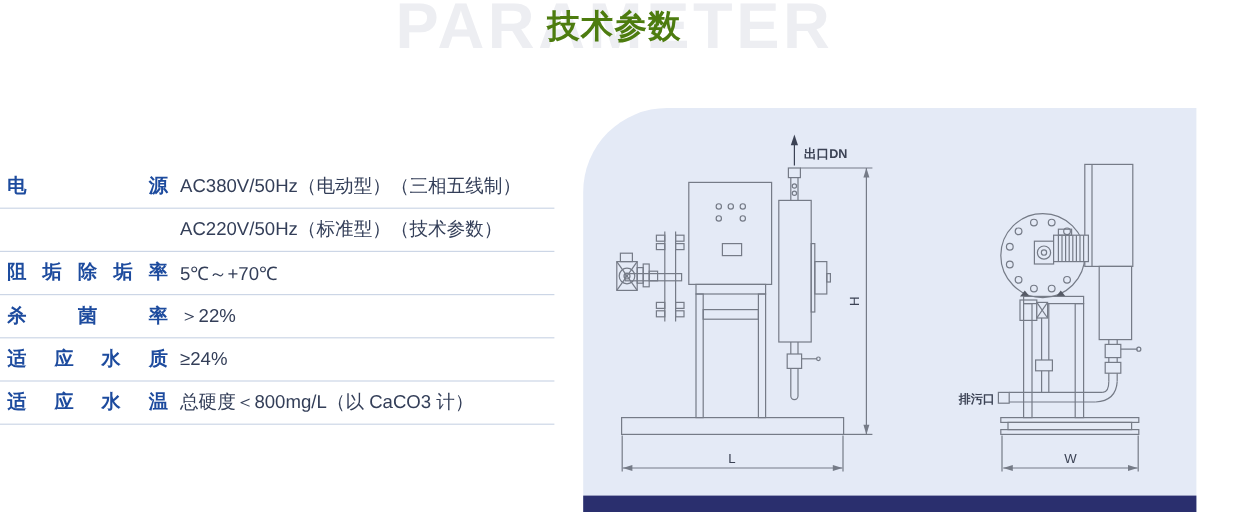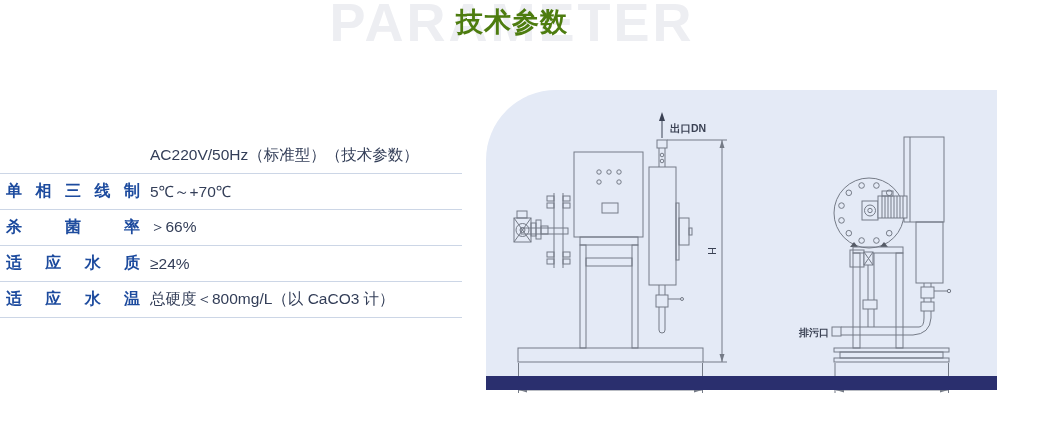--- a/index.html
+++ b/index.html
@@ -26,47 +26,51 @@
   .spec-row { display:flex; align-items:center; height:35px; border-bottom:1px solid #ccd6e6; }
   .spec-label {
     width:134px; margin-left:6px; flex:0 0 auto;
     font-weight:700; font-size:16px; color:#1d4b9e;
     text-align:justify; text-align-last:justify;
   }
   .spec-value { margin-left:10px; font-size:15.5px; color:#333e58; white-space:nowrap; }
 
   
   .panel {
-    position:absolute; left:486px; top:90px; width:511px; height:300px;
+    position:absolute; left:486px; top:90px; width:511px; height:337px;
     background:#e4eaf6; border-top-left-radius:70px;
   }
   .panel-bar { position:absolute; left:0; bottom:0; width:100%; height:14px; background:#2a2f6e; }
   svg.diagram { position:absolute; left:0; top:0; width:511px; height:337px; }
   svg.diagram text { font-family:"Liberation Sans", sans-serif; fill:#3b4254; }
 </style>
 </head>
 <body>
 
 <div class="header">
   <div class="watermark">PARAMETER</div>
   <div class="page-title">技术参数</div>
 </div>
 
 <div class="spec">
   <div class="spec-row">
+    <span class="spec-label">电源</span>
+    <span class="spec-value">AC380V/50Hz（电动型）（三相五线制）</span>
+  </div>
+  <div class="spec-row">
     <span class="spec-label"></span>
     <span class="spec-value">AC220V/50Hz（标准型）（技术参数）</span>
   </div>
   <div class="spec-row">
-    <span class="spec-label">单相三线制</span>
+    <span class="spec-label">阻垢除垢率</span>
     <span class="spec-value">5℃～+70℃</span>
   </div>
   <div class="spec-row">
     <span class="spec-label">杀菌率</span>
-    <span class="spec-value">＞66%</span>
+    <span class="spec-value">＞22%</span>
   </div>
   <div class="spec-row">
     <span class="spec-label">适应水质</span>
     <span class="spec-value">≥24%</span>
   </div>
   <div class="spec-row">
     <span class="spec-label">适应水温</span>
     <span class="spec-value">总硬度＜800mg/L（以 CaCO3 计）</span>
   </div>
 </div>

